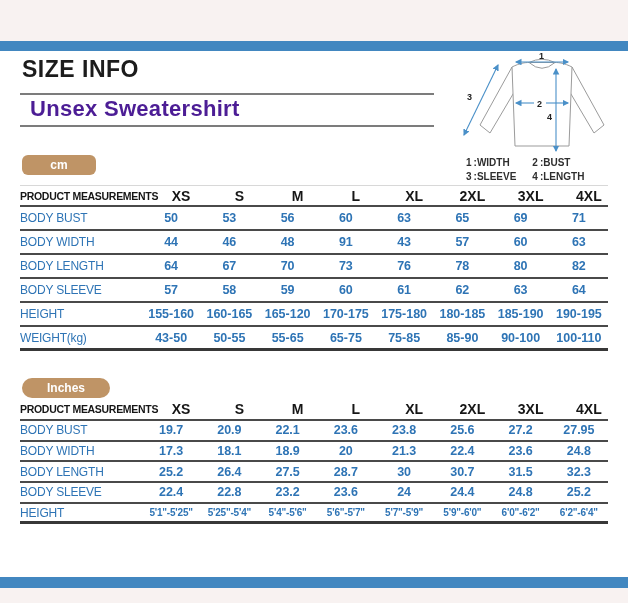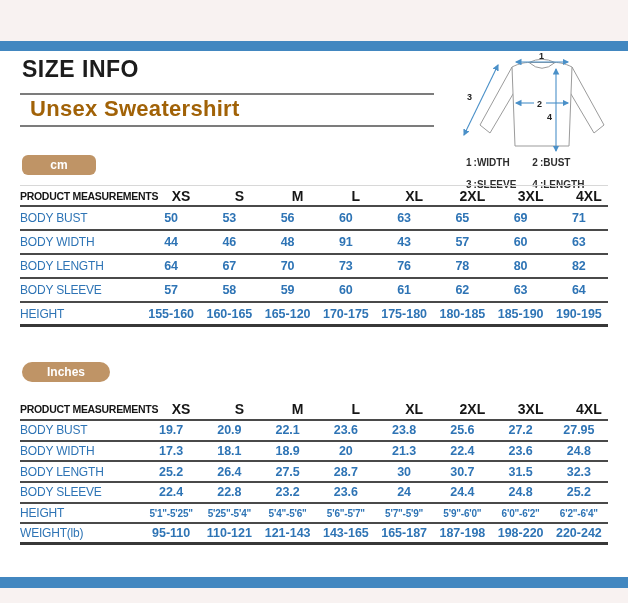--- a/index.html
+++ b/index.html
@@ -12,31 +12,31 @@
   *{margin:0;padding:0;box-sizing:border-box;}
   html,body{width:628px;height:603px;}
   body{background:var(--outer-bg);font-family:"Liberation Sans",sans-serif;}
   .screen{position:relative;width:628px;height:603px;overflow:hidden;}
   .bar-top{position:absolute;left:0;top:41px;width:628px;height:10px;background:var(--accent-bar);}
   .bar-bottom{position:absolute;left:0;top:577px;width:628px;height:11px;background:var(--accent-bar);}
   .content{position:absolute;left:0;top:51px;width:628px;height:526px;background:#ffffff;}
 
   .page-title{position:absolute;left:22px;top:5px;font-size:23px;font-weight:800;color:#1c1c1c;letter-spacing:0.5px;}
   .subtitle-box{position:absolute;left:20px;top:42px;width:414px;border-top:2px solid #7c7c7c;border-bottom:2px solid #7c7c7c;padding:1px 0 3px 10px;}
-  .subtitle{font-size:22px;font-weight:700;color:#a16207;letter-spacing:0.3px;}
+  .subtitle{font-size:22px;font-weight:700;color:#4c1d95;letter-spacing:0.3px;}
 
   .diagram{position:absolute;left:450px;top:0;width:178px;}
   .diagram svg{display:block;}
-  .legend{margin:2px 0 0 16px;display:grid;grid-template-columns:auto auto;gap:11px 16px;font-size:10px;font-weight:700;color:#2e2e2e;width:max-content;}
+  .legend{margin:2px 0 0 16px;display:grid;grid-template-columns:auto auto;gap:3px 16px;font-size:10px;font-weight:700;color:#2e2e2e;width:max-content;}
   .legend-item{white-space:nowrap;}
   .legend-item .lg-num{margin-right:2px;}
 
   .unit-badge{position:absolute;background:var(--badge-tan);color:#fff;font-size:12px;font-weight:700;text-align:center;border-radius:10px;padding:3px 0;}
   #badge-cm{left:22px;top:104px;width:74px;border-radius:6px;}
-  #badge-inches{left:22px;top:311px;width:88px;}
+  #badge-inches{left:22px;top:327px;width:88px;}
 
   .size-table{position:absolute;left:20px;width:588px;}
   #table-cm{top:134px;border-top:1px solid #d8d8d8;}
   #table-inches{top:348px;}
   .t-row{display:grid;grid-template-columns:122px repeat(8,1fr);align-items:center;border-bottom:2px solid var(--line-dark);}
   .t-row:last-child{border-bottom:3px solid #383838;}
   #table-cm .t-row{height:24px;}
   #table-cm .t-row.t-header{height:21px;}
   #table-inches .t-row{height:20.7px;}
   #table-inches .t-row.t-header{height:22px;}
@@ -160,20 +160,31 @@
           <div class="cell label-cell row-label">HEIGHT</div>
           <div class="cell val">155-160</div>
           <div class="cell val">160-165</div>
           <div class="cell val">165-120</div>
           <div class="cell val">170-175</div>
           <div class="cell val">175-180</div>
           <div class="cell val">180-185</div>
           <div class="cell val">185-190</div>
           <div class="cell val">190-195</div>
         </div>
+        <div class="t-row">
+          <div class="cell label-cell row-label">WEIGHT(kg)</div>
+          <div class="cell val">43-50</div>
+          <div class="cell val">50-55</div>
+          <div class="cell val">55-65</div>
+          <div class="cell val">65-75</div>
+          <div class="cell val">75-85</div>
+          <div class="cell val">85-90</div>
+          <div class="cell val">90-100</div>
+          <div class="cell val">100-110</div>
+        </div>
       </div>
 
     <div class="unit-badge" id="badge-inches">Inches</div>
     <div class="size-table" id="table-inches">
         <div class="t-row t-header">
           <div class="cell label-cell">PRODUCT MEASUREMENTS</div>
           <div class="cell size-head">XS</div>
           <div class="cell size-head">S</div>
           <div class="cell size-head">M</div>
           <div class="cell size-head">L</div>
@@ -230,28 +241,17 @@
           <div class="cell label-cell row-label">HEIGHT</div>
           <div class="cell val small-val">5'1"-5'25"</div>
           <div class="cell val small-val">5'25"-5'4"</div>
           <div class="cell val small-val">5'4"-5'6"</div>
           <div class="cell val small-val">5'6"-5'7"</div>
           <div class="cell val small-val">5'7"-5'9"</div>
           <div class="cell val small-val">5'9"-6'0"</div>
           <div class="cell val small-val">6'0"-6'2"</div>
           <div class="cell val small-val">6'2"-6'4"</div>
         </div>
-        <div class="t-row">
-          <div class="cell label-cell row-label">WEIGHT(lb)</div>
-          <div class="cell val">95-110</div>
-          <div class="cell val">110-121</div>
-          <div class="cell val">121-143</div>
-          <div class="cell val">143-165</div>
-          <div class="cell val">165-187</div>
-          <div class="cell val">187-198</div>
-          <div class="cell val">198-220</div>
-          <div class="cell val">220-242</div>
-        </div>
       </div>
   </div>
 
   <div class="bar-bottom"></div>
 </div>
 
 </body></html>

